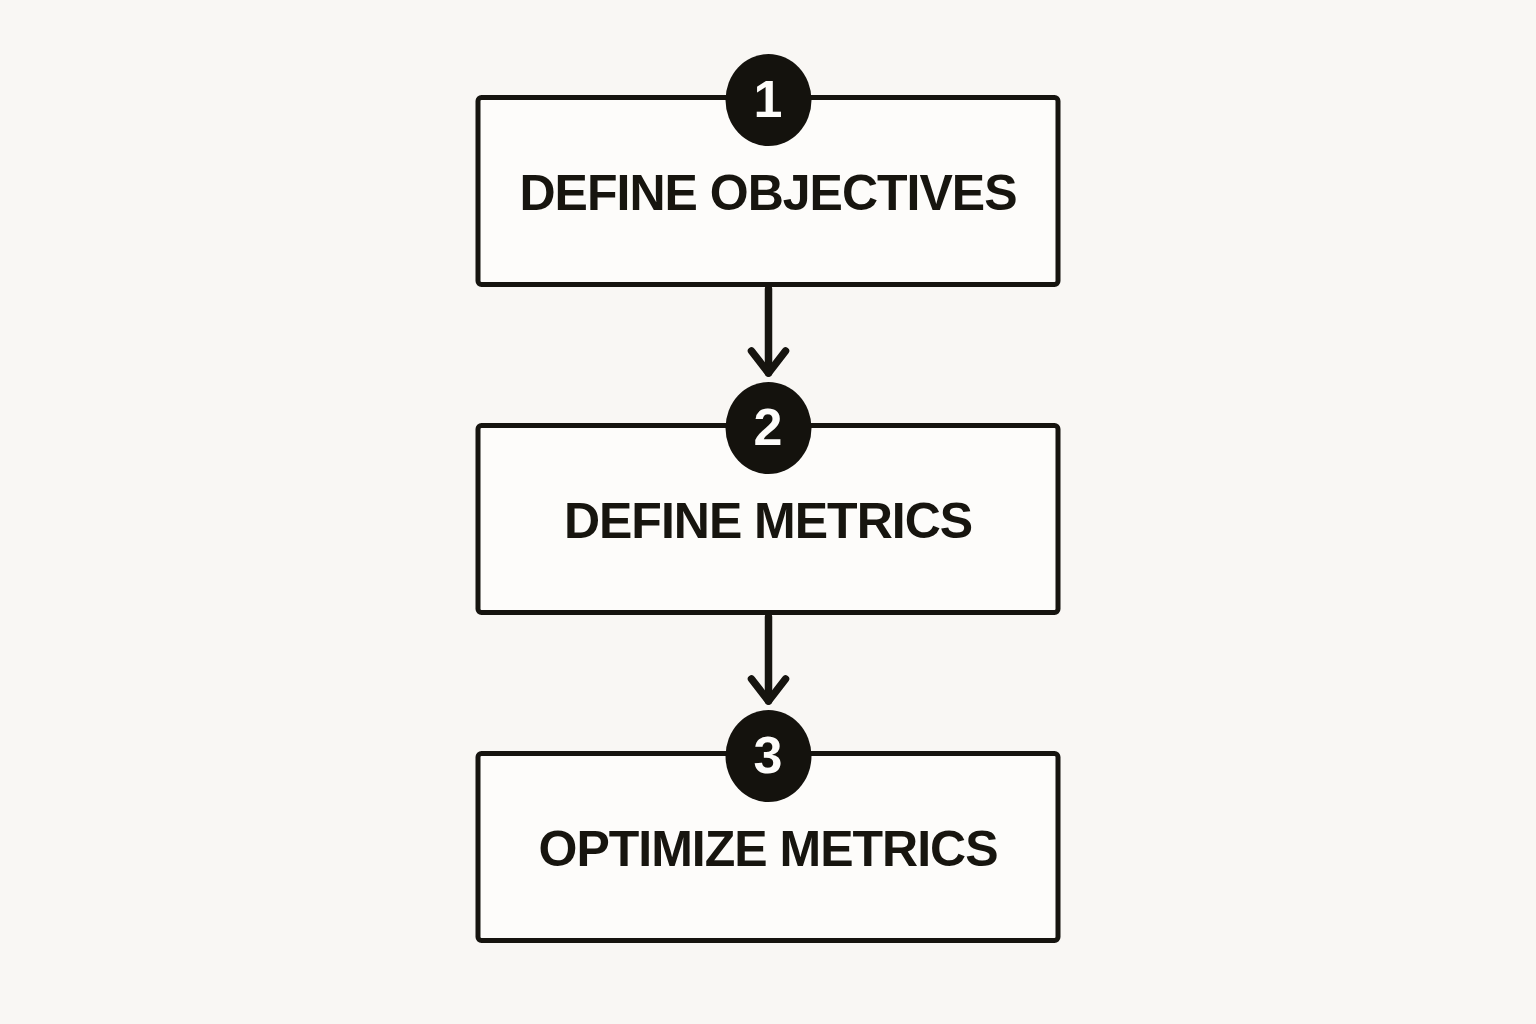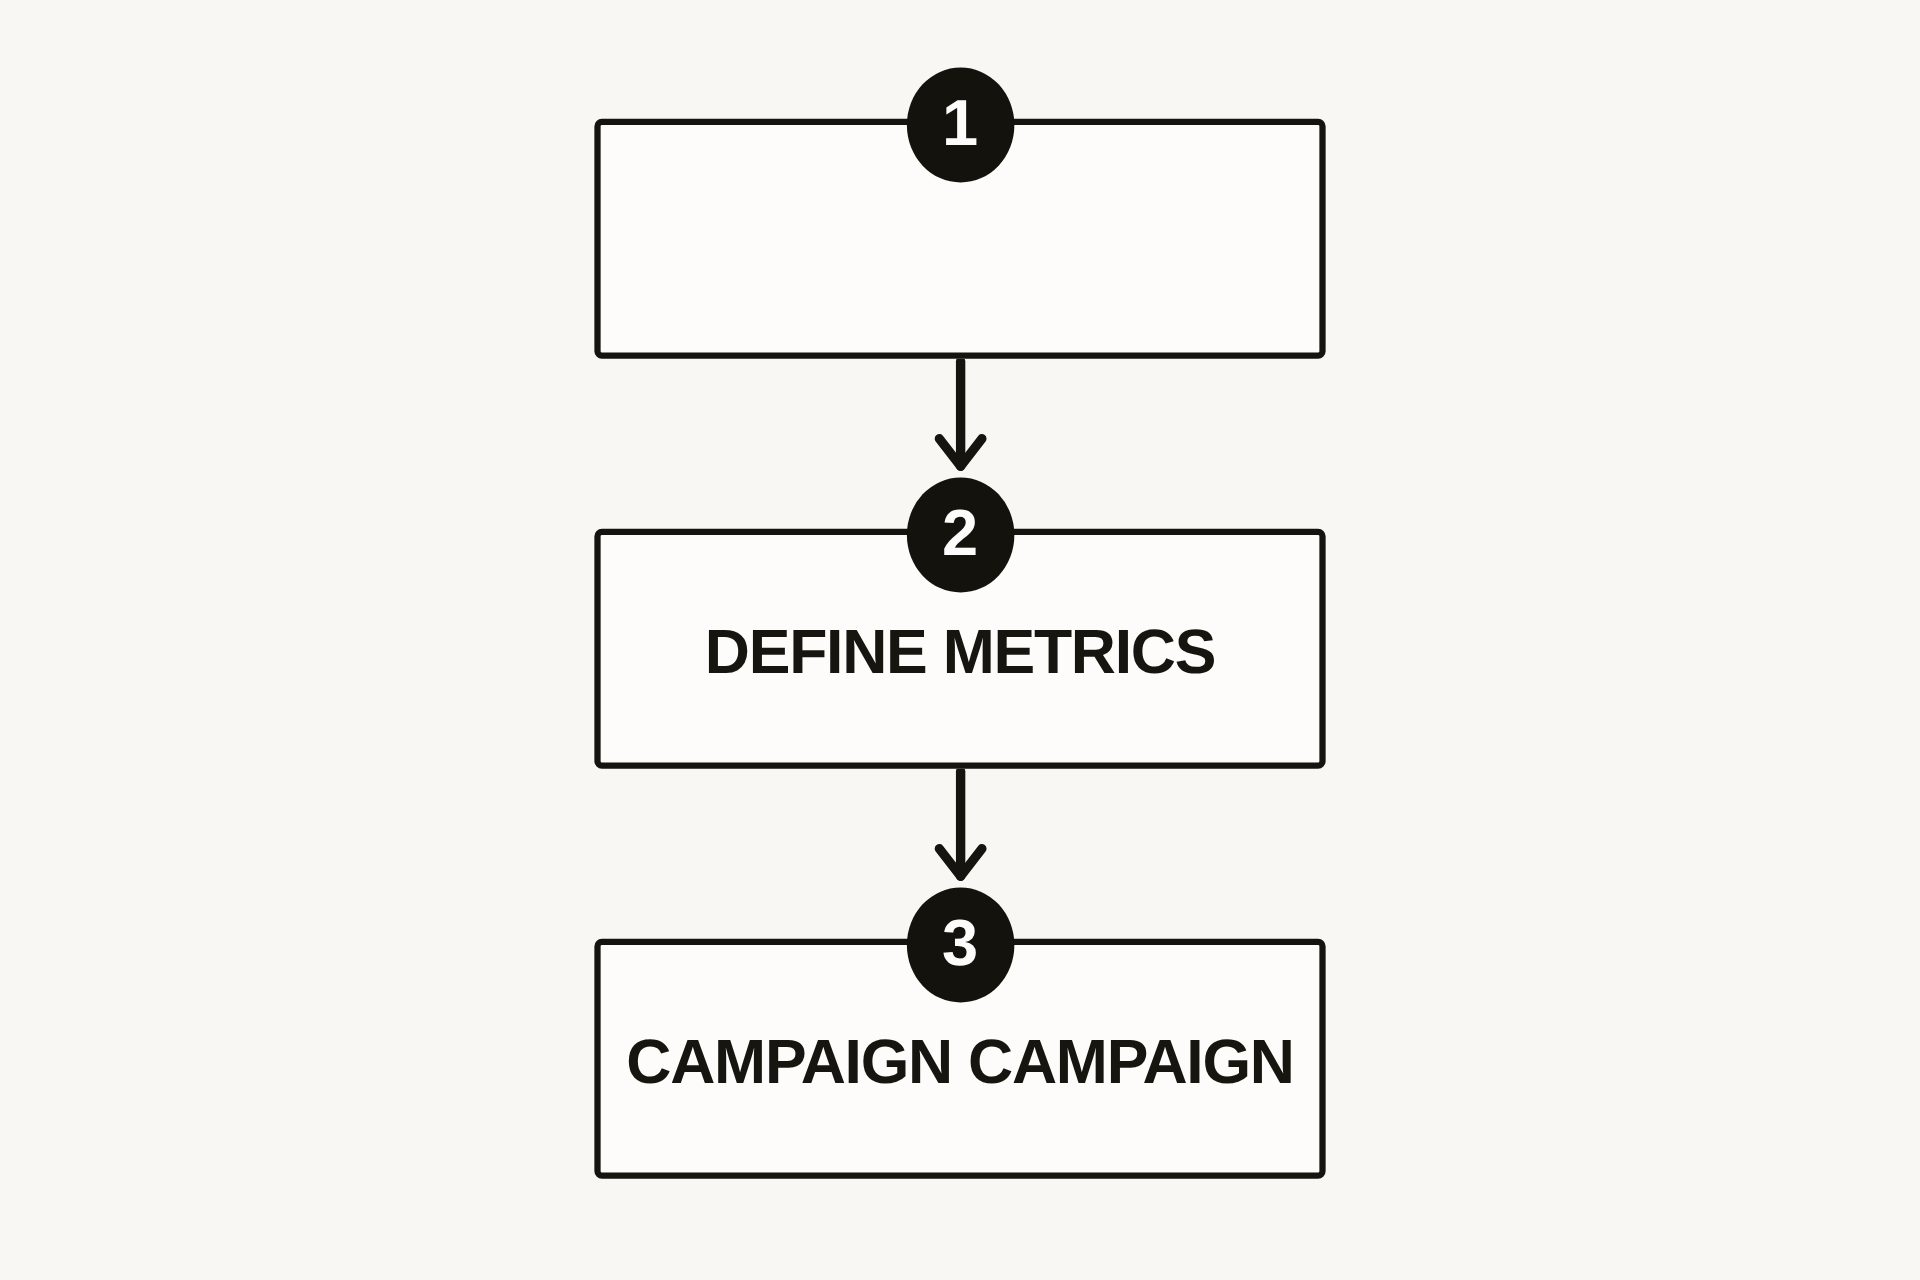--- a/index.html
+++ b/index.html
@@ -91,20 +91,21 @@
 </head>
 <body>
 
 <div class="canvas">
   <div class="flow">
 
     <div class="step-box">
       <div class="badge">
         <span class="badge-number">1</span>
       </div>
+      <div class="step-label">DEFINE OBJECTIVES</div>
     </div>
 
     <svg class="arrow" viewBox="0 0 64 136" aria-hidden="true">
       <path d="M32 2 L32 86"></path>
       <path d="M15 64 L32 86 L49 64"></path>
     </svg>
 
     <div class="step-box">
       <div class="badge">
         <span class="badge-number">2</span>
@@ -114,17 +115,17 @@
 
     <svg class="arrow" viewBox="0 0 64 136" aria-hidden="true">
       <path d="M32 2 L32 86"></path>
       <path d="M15 64 L32 86 L49 64"></path>
     </svg>
 
     <div class="step-box">
       <div class="badge">
         <span class="badge-number">3</span>
       </div>
-      <div class="step-label">CAMPAIGN CAMPAIGN</div>
+      <div class="step-label">OPTIMIZE METRICS</div>
     </div>
 
   </div>
 </div>
 
 </body></html>

